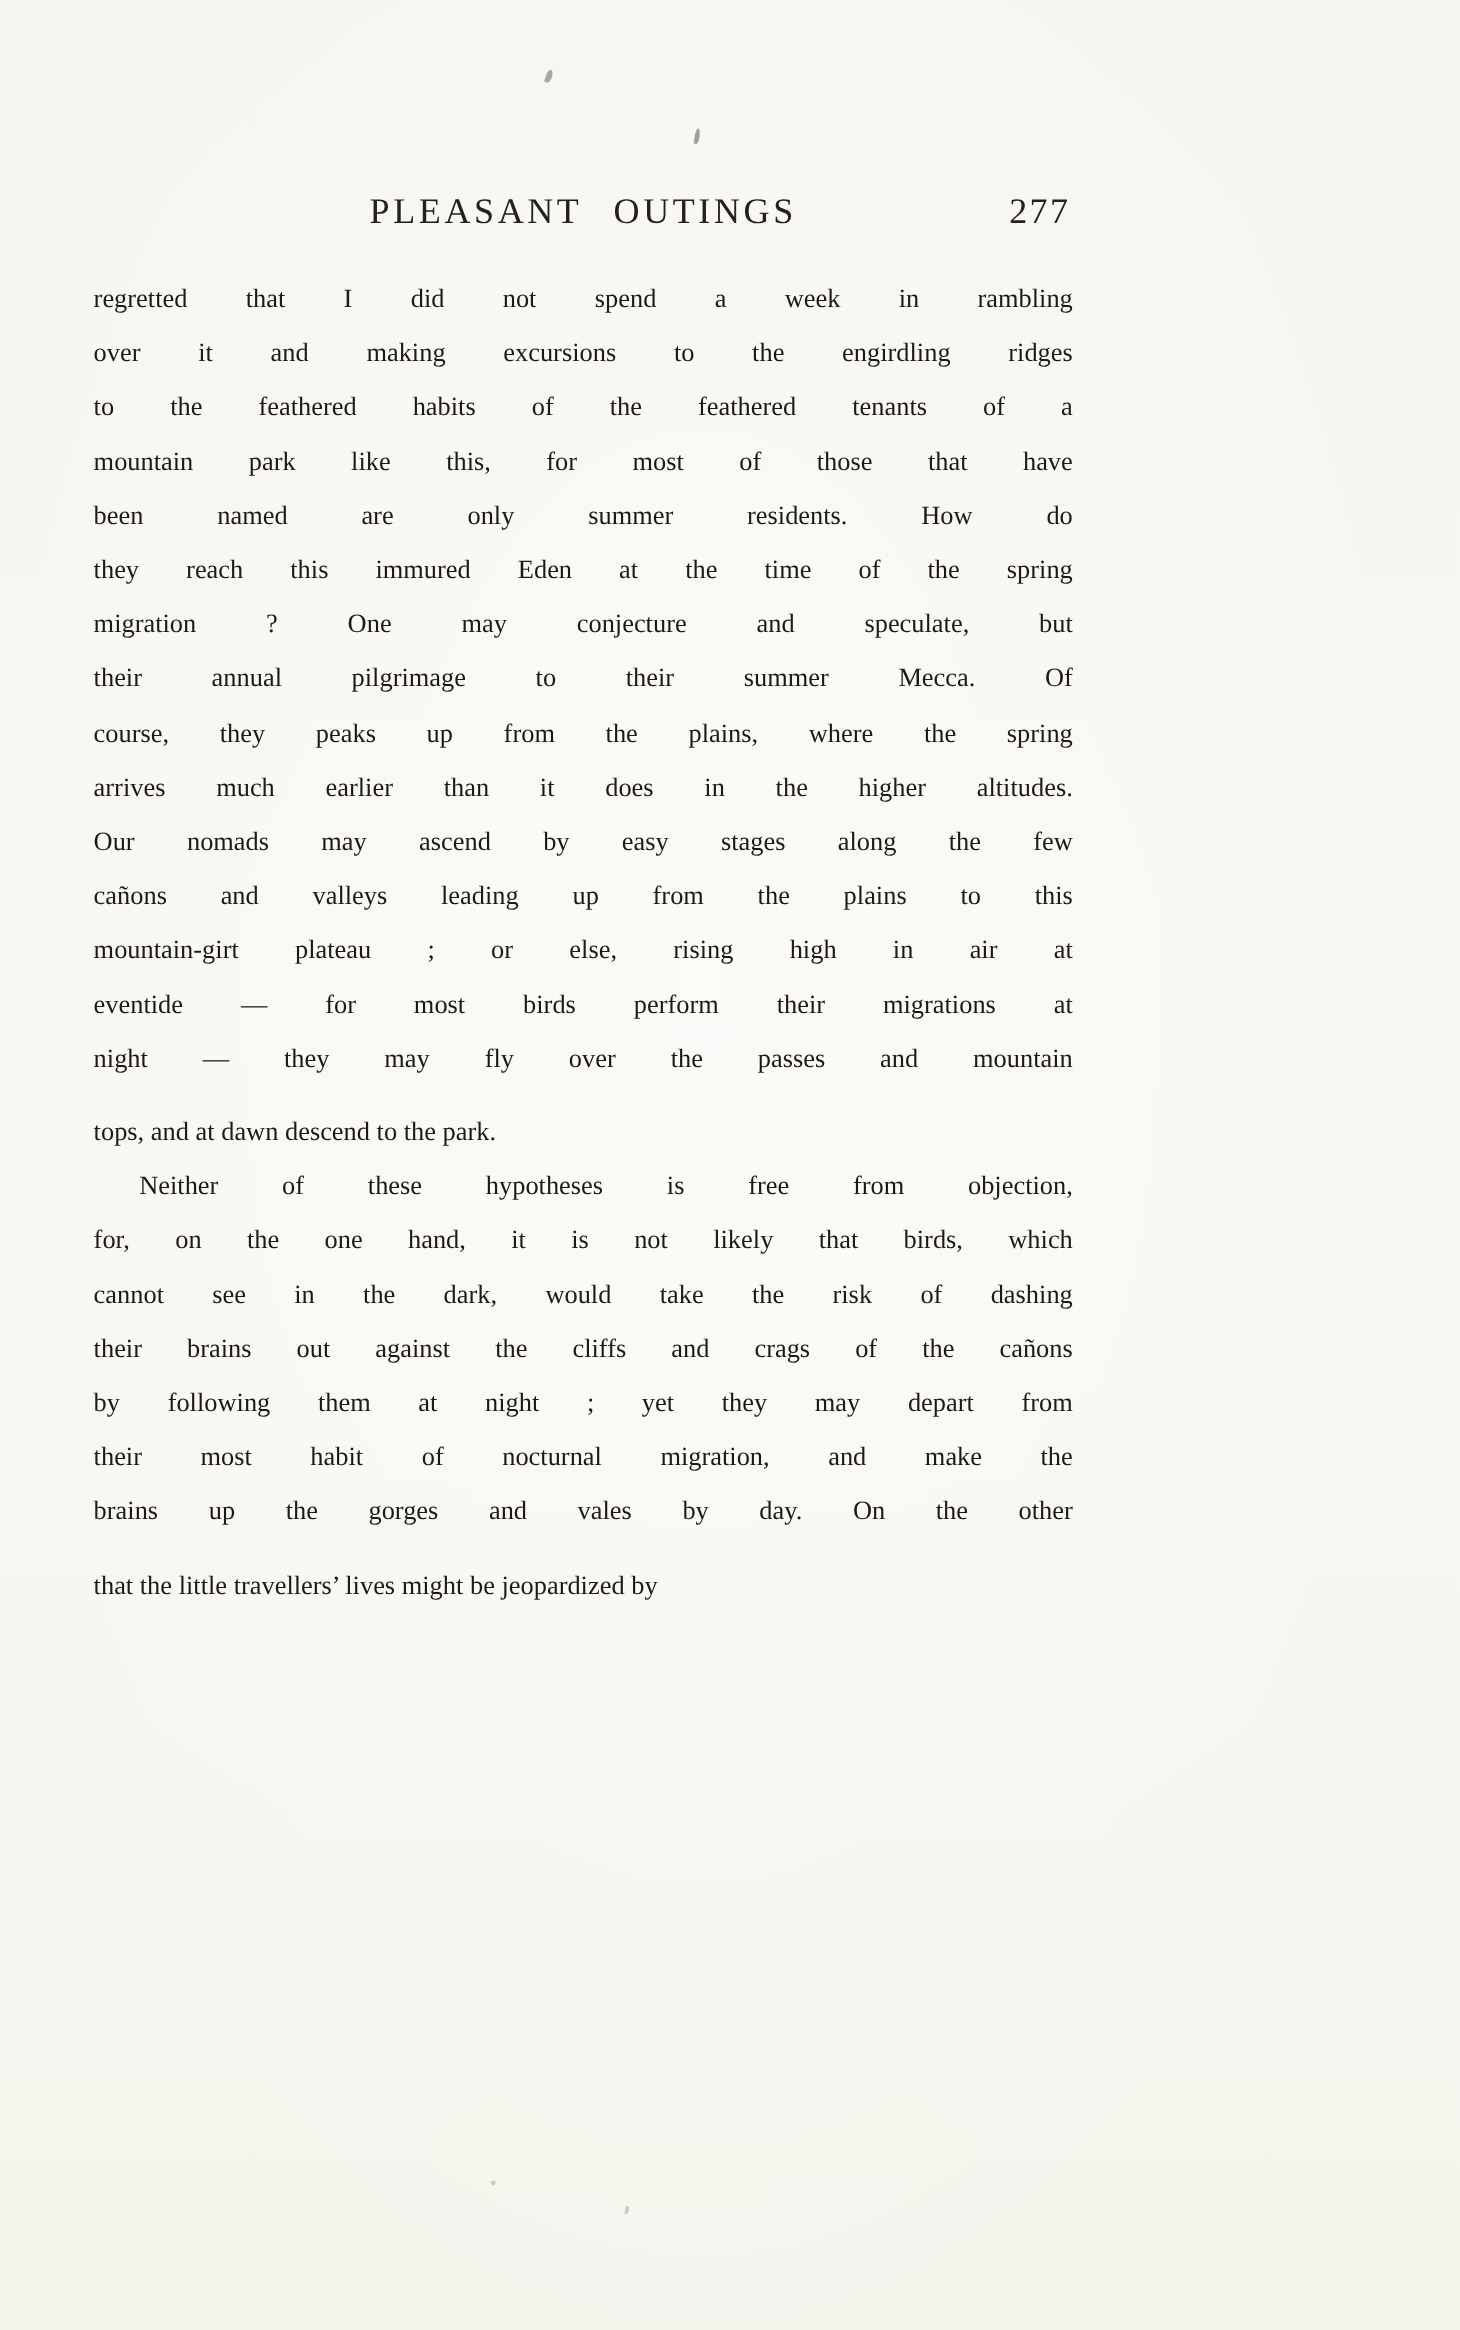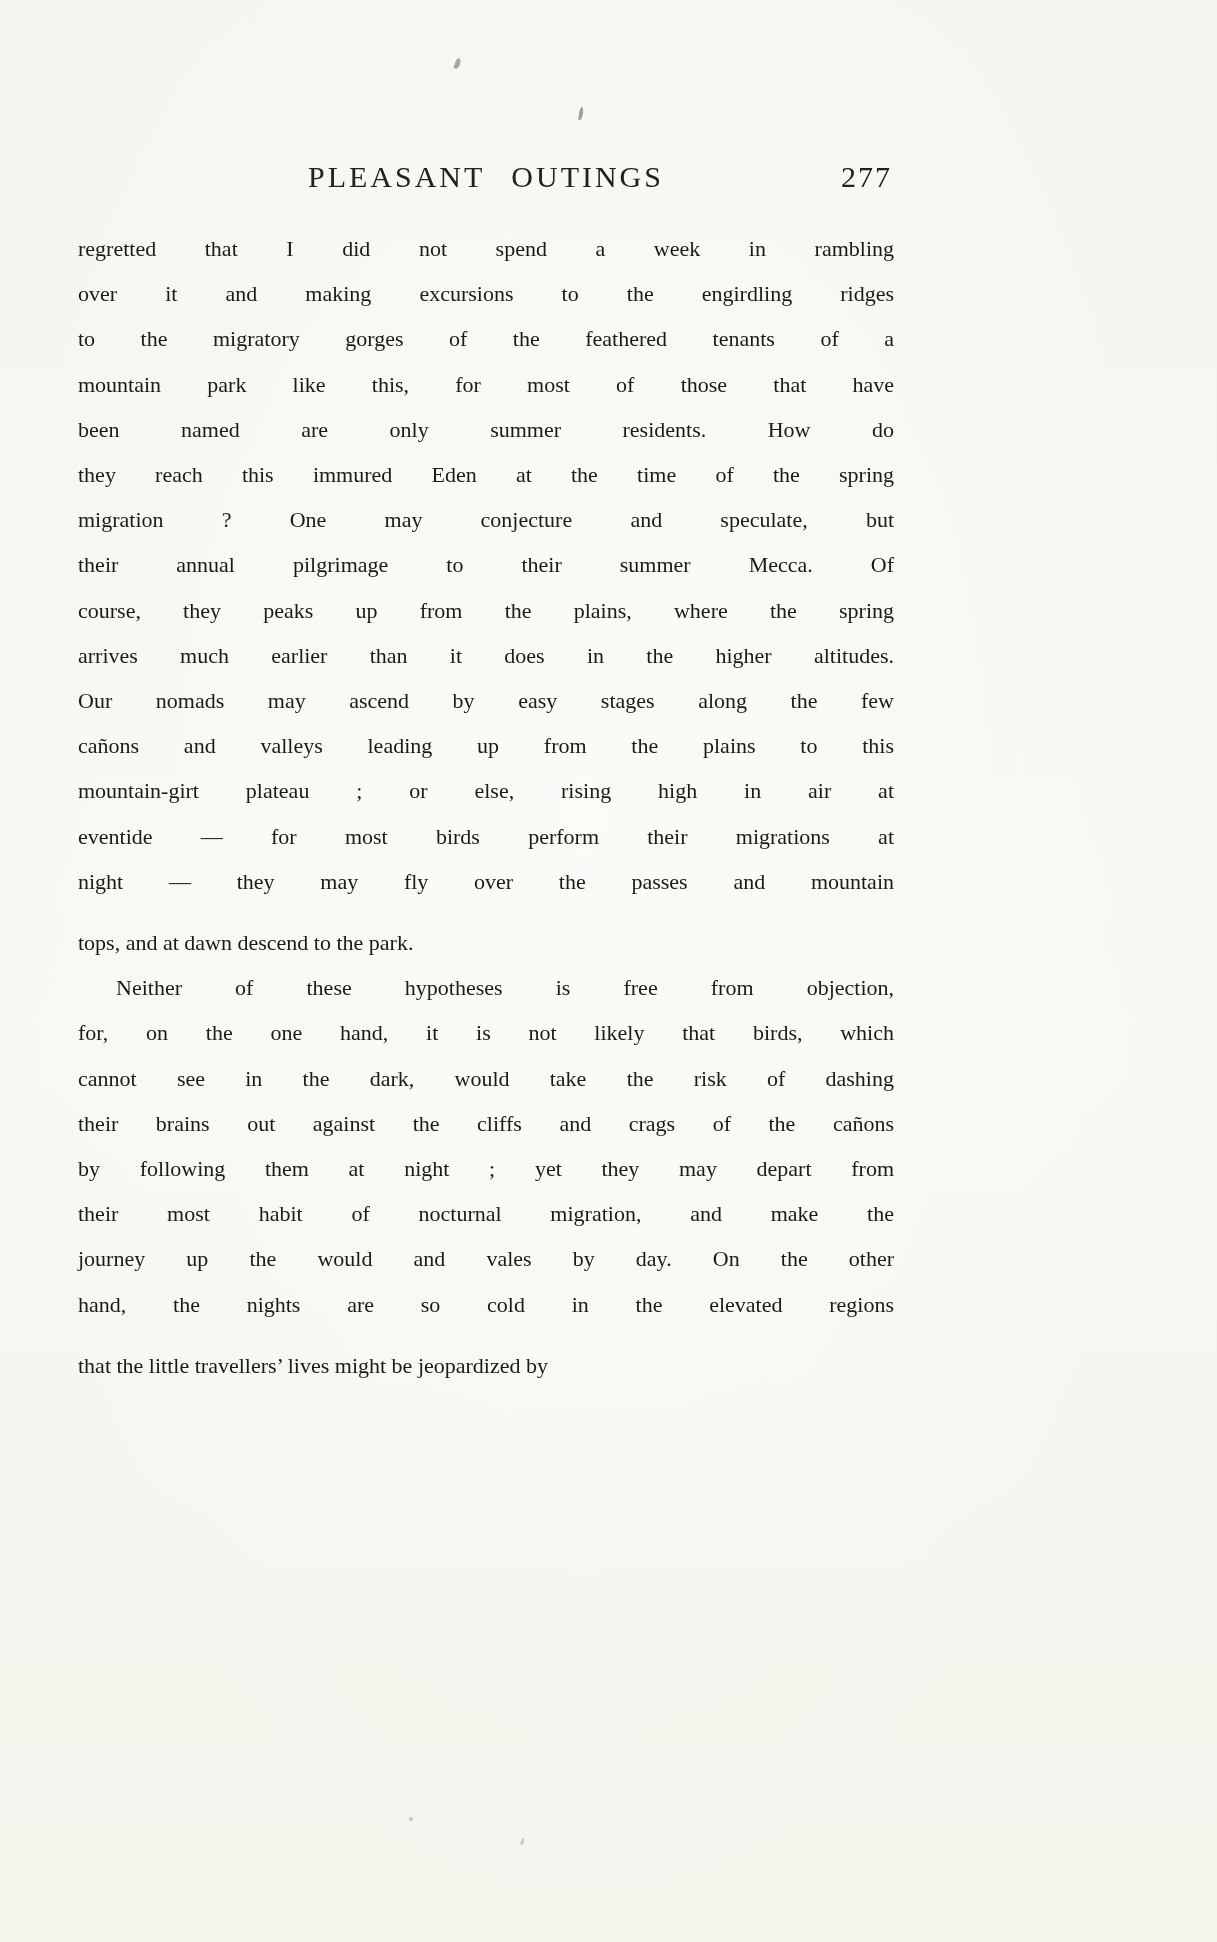--- a/index.html
+++ b/index.html
@@ -94,21 +94,21 @@
     <div class="running-header">
       <div class="header-title">PLEASANT OUTINGS</div>
       <div class="page-number">277</div>
     </div>
 
     <div class="page-body">
 
     <div class="paragraph">
           <div class="line first">regretted that I did not spend a week in rambling</div>
           <div class="line">over it and making excursions to the engirdling ridges</div>
-          <div class="line">to the migratory gorges of the feathered tenants of a</div>
+          <div class="line">to the feathered habits of the feathered tenants of a</div>
           <div class="line">mountain park like this, for most of those that have</div>
           <div class="line">been named are only summer residents.  How do</div>
           <div class="line">they reach this immured Eden at the time of the spring</div>
           <div class="line">migration ?  One may conjecture and speculate, but</div>
           <div class="line">their annual pilgrimage to their summer Mecca.  Of</div>
           <div class="line">course, they peaks up from the plains, where the spring</div>
           <div class="line">arrives much earlier than it does in the higher altitudes.</div>
           <div class="line">Our nomads may ascend by easy stages along the few</div>
           <div class="line">cañons and valleys leading up from the plains to this</div>
           <div class="line">mountain-girt plateau ;  or else, rising high in air at</div>
@@ -116,20 +116,19 @@
           <div class="line">night — they may fly over the passes and mountain</div>
           <div class="line last">tops, and at dawn descend to the park.</div>
         </div>
         <div class="paragraph indent">
           <div class="line first">Neither of these hypotheses is free from objection,</div>
           <div class="line">for, on the one hand, it is not likely that birds, which</div>
           <div class="line">cannot see in the dark, would take the risk of dashing</div>
           <div class="line">their brains out against the cliffs and crags of the cañons</div>
           <div class="line">by following them at night ;  yet they may depart from</div>
           <div class="line">their most habit of nocturnal migration, and make the</div>
-          <div class="line">journey up the would and vales by day.  On the other</div>
-          <div class="line">hand, the nights are so cold in the elevated regions</div>
+          <div class="line">brains up the gorges and vales by day.  On the other</div>
           <div class="line last">that the little travellers’ lives might be jeopardized by</div>
         </div>
       </div>
   </div>
 
 </div>
 
 </body></html>

